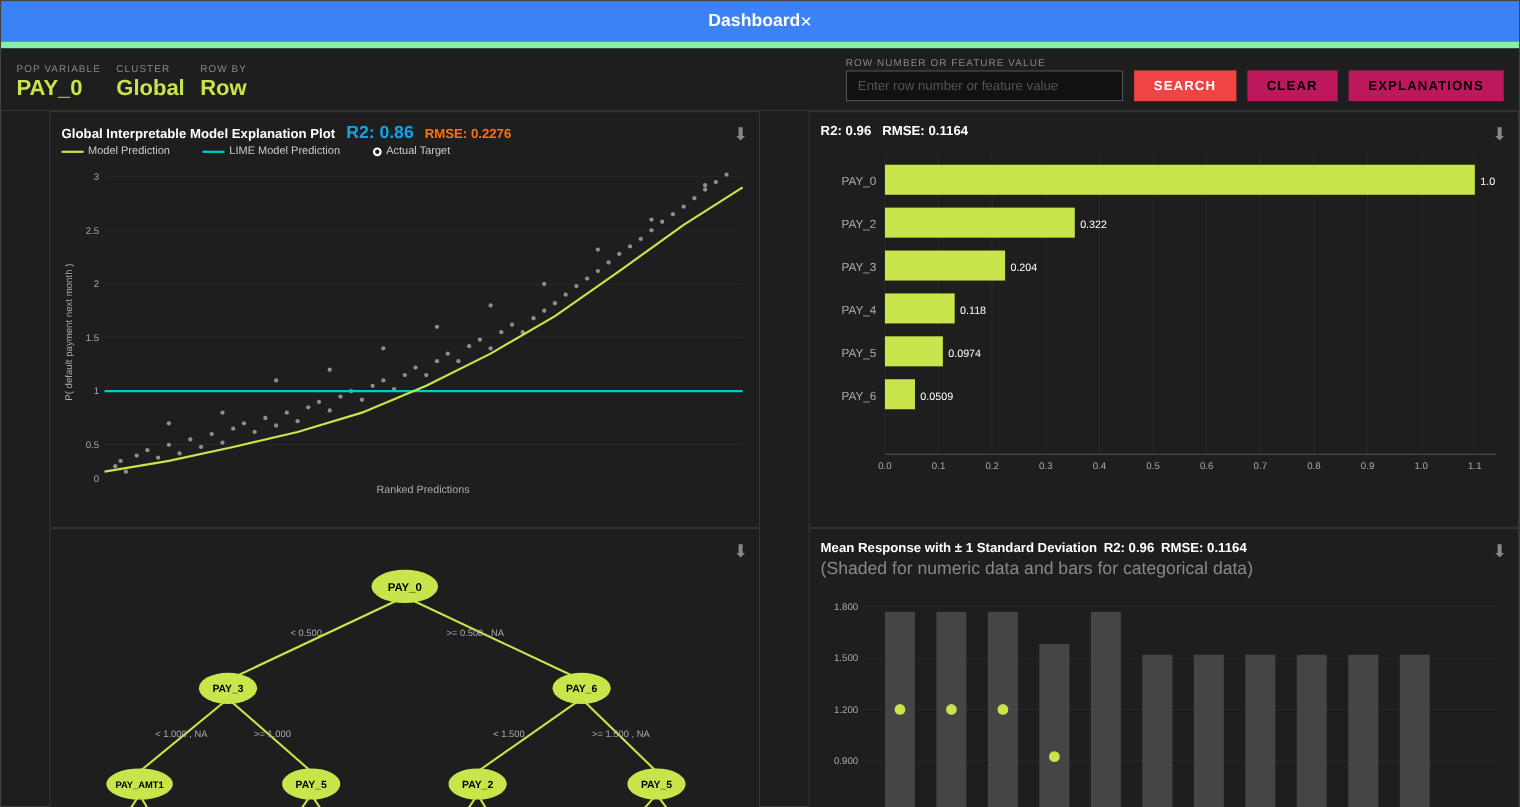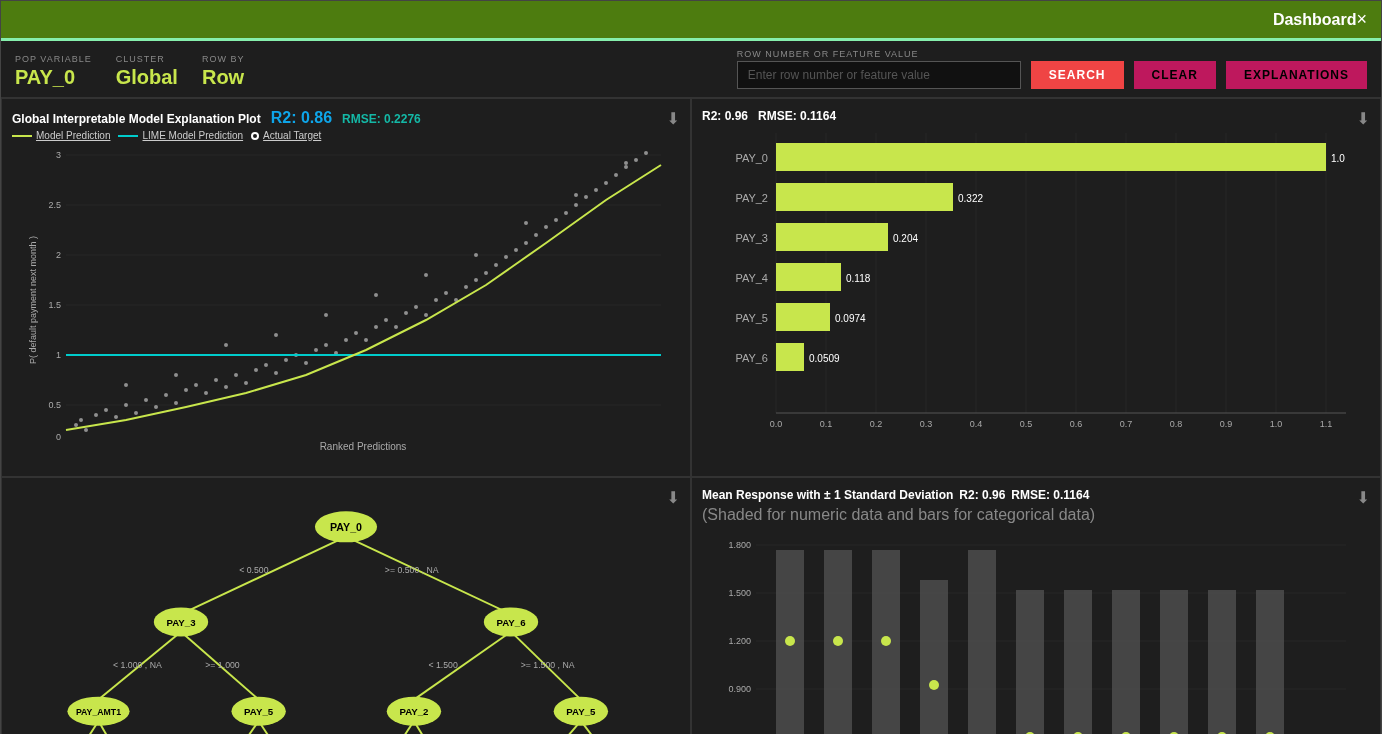--- a/index.html
+++ b/index.html
@@ -14,47 +14,47 @@
     }
     .window {
       background: #1e1e1e;
       border: 1px solid #444;
       width: 1382px;
       height: 734px;
       display: flex;
       flex-direction: column;
     }
     .title-bar {
-      background: #4d7c0f;
-      border-bottom: 3px solid #86efac;
+      background: #3b82f6;
+      border-bottom: 6px solid #86efac;
       padding: 8px 14px;
       display: flex;
       align-items: center;
-      justify-content: flex-end;
+      justify-content: center;
     }
     .title-bar-title {
       font-size: 16px;
       font-weight: bold;
       color: #fff;
     }
     .close-btn {
       color: #aaa;
       font-size: 18px;
       cursor: pointer;
       background: none;
       border: none;
       color: #fff;
     }
     .toolbar {
       background: #1e1e1e;
       border-bottom: 1px solid #333;
       padding: 8px 14px;
       display: flex;
       align-items: flex-end;
-      gap: 24px;
+      gap: 14px;
     }
     .toolbar-group {
       display: flex;
       flex-direction: column;
       gap: 2px;
     }
     .toolbar-label {
       font-size: 9px;
       color: #888;
       letter-spacing: 1px;
@@ -75,21 +75,21 @@
       display: flex;
       flex-direction: column;
       gap: 2px;
     }
     .toolbar-input {
       background: #111;
       border: 1px solid #555;
       color: #fff;
       padding: 6px 10px;
       font-size: 12px;
-      width: 284px;
+      width: 252px;
       outline: none;
     }
     .toolbar-input::placeholder { color: #555; }
     .btn {
       padding: 7px 18px;
       font-size: 12px;
       font-weight: bold;
       cursor: pointer;
       border: none;
       letter-spacing: 1px;
@@ -108,20 +108,21 @@
       grid-template-rows: 1fr 1fr;
       flex: 1;
       gap: 0;
     }
     .panel {
       background: #1e1e1e;
       border: 1px solid #333;
       position: relative;
       overflow: hidden;
       padding: 10px;
+      margin-left: 44px;
     }
     .panel-title {
       font-size: 12px;
       color: #fff;
       font-weight: bold;
       margin-bottom: 4px;
     }
     .panel-subtitle {
       font-size: 16px;
       color: #888;
@@ -131,25 +132,24 @@
       position: absolute;
       top: 10px;
       right: 10px;
       color: #888;
       cursor: pointer;
       font-size: 16px;
     }
     
     .legend {
       display: flex;
-      gap: 8px;
+      gap: 30px;
       font-size: 10px;
       color: #ccc;
       margin-bottom: 4px;
-      text-decoration: underline;
     }
     .legend-item {
       display: flex;
       align-items: center;
       gap: 4px;
     }
     .legend-line {
       width: 20px;
       height: 2px;
     }
@@ -195,21 +195,21 @@
       <button class="btn btn-yellow">EXPLANATIONS</button>
     </div>
   </div>
 
   <div class="content">
 
     <div class="panel">
       <div style="display:flex; align-items:baseline; gap:10px; flex-wrap:wrap;">
         <span class="panel-title">Global Interpretable Model Explanation Plot</span>
         <span style="color:#0ea5e9; font-size:16px;font-weight:bold;">R2: 0.86</span>
-        <span style="color:#14b8a6; font-size:12px; font-weight:bold;">RMSE: 0.2276</span>
+        <span style="color:#f97316; font-size:12px; font-weight:bold;">RMSE: 0.2276</span>
       </div>
       <div class="legend">
         <div class="legend-item">
           <div class="legend-line" style="background:#c8e64c;"></div>
           <span>Model Prediction</span>
         </div>
         <div class="legend-item">
           <div class="legend-line" style="background:#00cccc;"></div>
           <span>LIME Model Prediction</span>
         </div>

